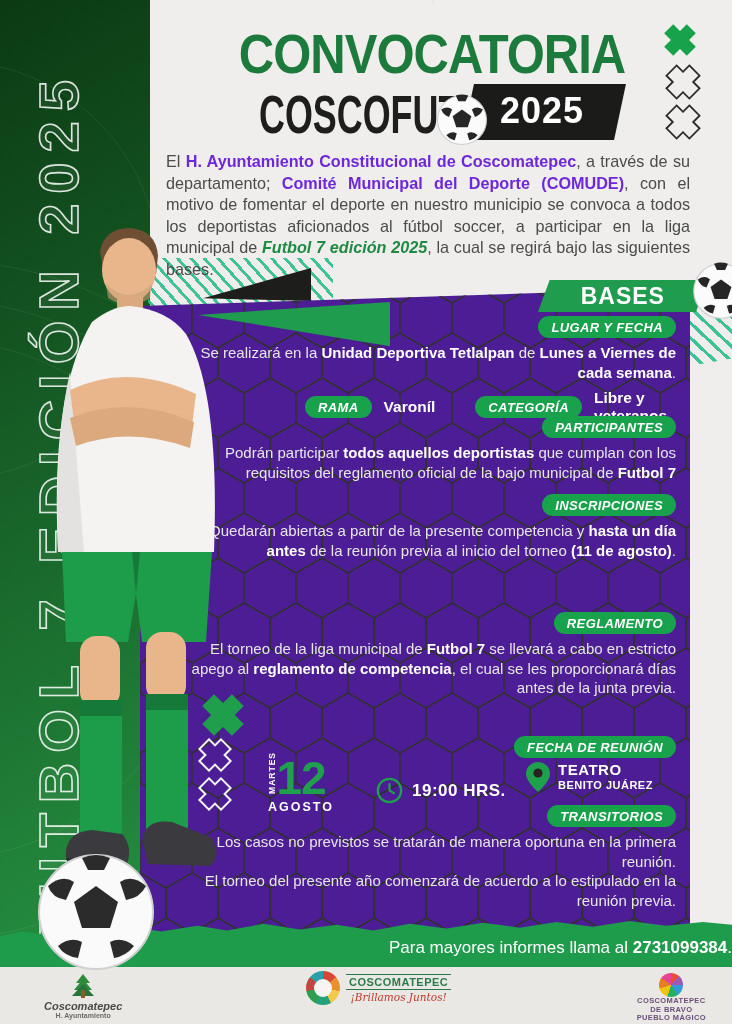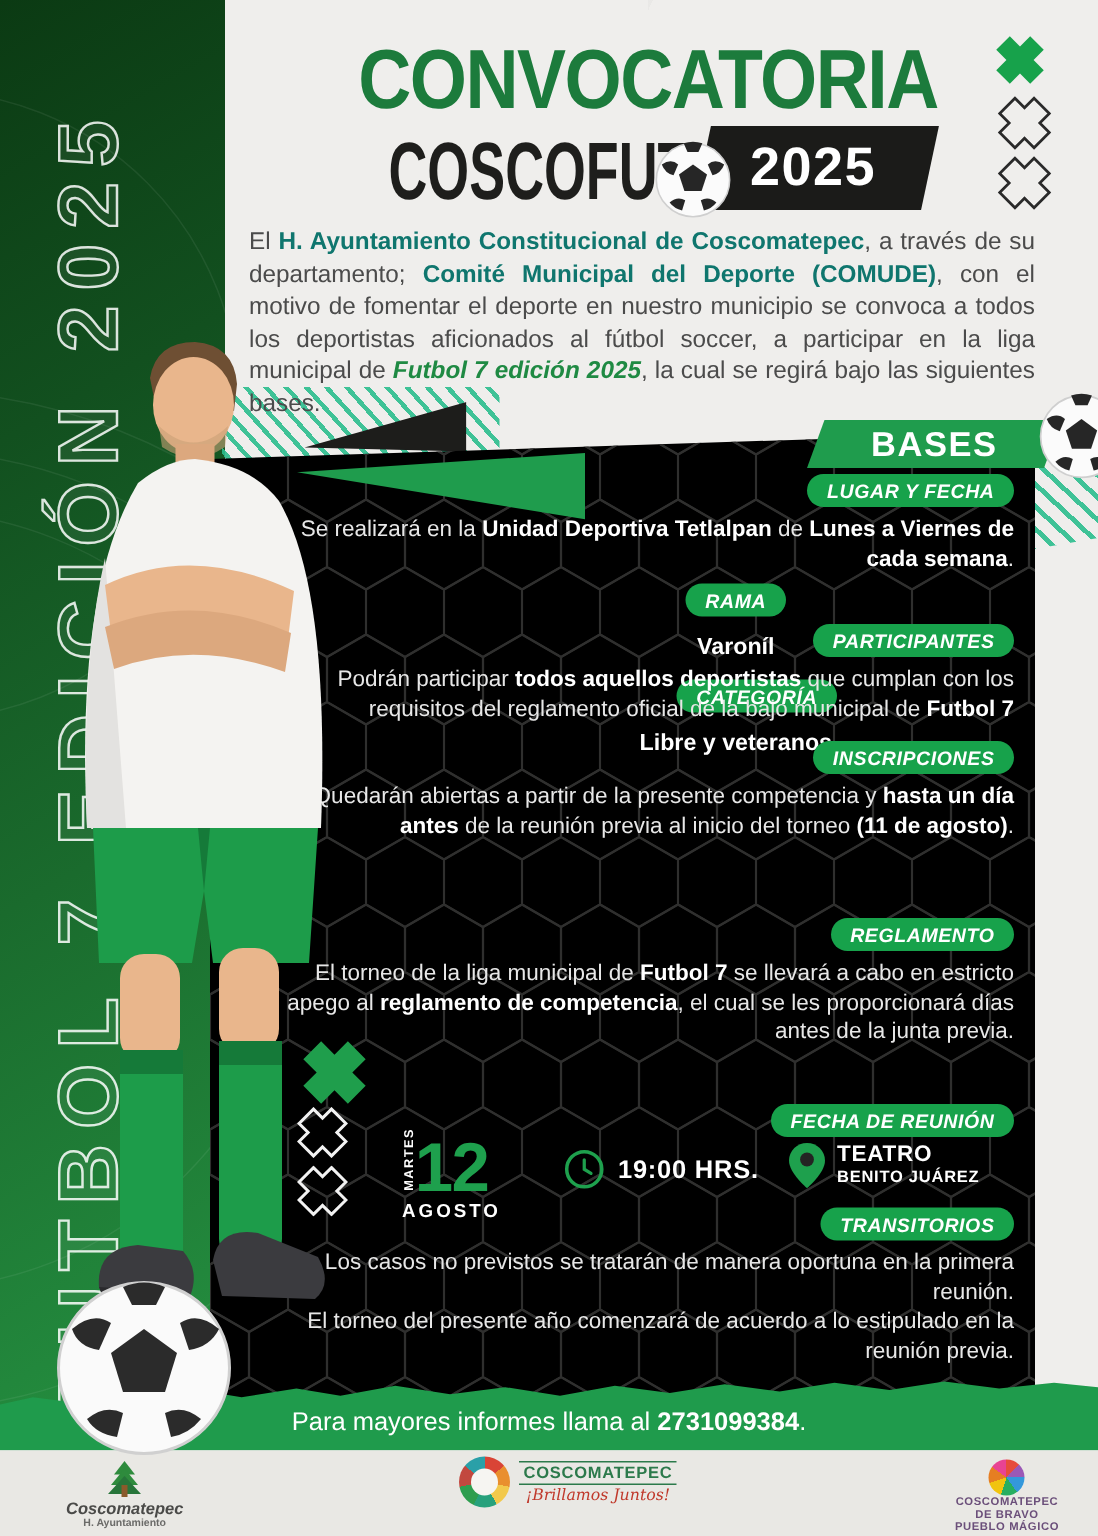--- a/index.html
+++ b/index.html
@@ -45,21 +45,21 @@
     position:absolute; left:500px; top:90px; z-index:4;
     font-size:36px; font-weight:900; color:#ffffff; letter-spacing:1px;
   }
   .xmark{ position:absolute; z-index:3; }
   .ball{ position:absolute; z-index:5; }
   
   .intro{
     position:absolute; left:166px; top:151px; width:524px; z-index:3;
     font-size:16.2px; line-height:1.33; color:#4b4b4b; text-align:justify;
   }
-  .intro .b{ font-weight:700; color:#0f766e; }
+  .intro .b{ font-weight:700; color:#6d28d9; }
   .intro .g{ color:#1f8a43; font-weight:800; font-style:italic; }
   
   .teal-lines{ background:repeating-linear-gradient(48deg, transparent 0 7px, #2bbd8d 7px 10px); position:absolute; }
   .tl-left{ left:148px; top:258px; width:185px; height:55px; z-index:1; opacity:.9;}
   .tl-right{ left:610px; top:292px; width:160px; height:74px; z-index:1; transform:skewY(-10deg); opacity:.9;}
   .tri-black{ position:absolute; left:203px; top:268px; width:108px; height:33px; background:#1d1d1b;
     clip-path:polygon(100% 0,100% 100%,0 92%); z-index:2;}
   .tri-green{ position:absolute; left:198px; top:302px; width:192px; height:46px; background:#1f9c4d;
     clip-path:polygon(0 28%,100% 0,100% 96%); z-index:3;}
   
@@ -67,63 +67,63 @@
     position:absolute; left:538px; top:280px; width:158px; height:32px; z-index:3;
     background:#1f9c4d; transform:skewX(-20deg); transform-origin:bottom left;
   }
   .bases span{
     display:block; transform:skewX(20deg); text-align:center;
     color:#fff; font-size:23px; font-weight:900; letter-spacing:1px; line-height:32px;
   }
   
   .dark-panel{
     position:absolute; left:140px; top:288px; width:550px; height:650px; z-index:2;
-    background:#000000; clip-path:polygon(0 18px,100% 0,100% 100%,0 100%);
+    background:#4c1d95; clip-path:polygon(0 18px,100% 0,100% 100%,0 100%);
   }
   .hex-bg{ position:absolute; left:0; top:0; }
   .pill{
     display:inline-block; background:#17a24b; color:#fff;
     font-weight:700; font-style:italic; font-size:13px; line-height:1;
     padding:5px 13px 4px; border-radius:12px; letter-spacing:.4px;
   }
   .sec{ position:absolute; left:46px; right:14px; text-align:right; }
   .sec-text{ margin-top:5px; color:#e7e7e7; font-size:15px; line-height:1.3; }
   .sec-text .b{ font-weight:700; color:#fff; }
   .s-lugar{ top:28px; }
-  .row-rama{ position:absolute; top:101px; left:165px; right:14px; display:flex; align-items:center; gap:12px;flex-direction:column; }
+  .row-rama{ position:absolute; top:101px; left:165px; right:14px; display:flex; align-items:center; gap:12px; }
   .rama-val{ color:#fff; font-weight:700; font-size:15.5px; }
   .s-participantes{ top:128px; }
   .s-inscripciones{ top:206px; }
   .s-jugadores{ top:266px; }
   .s-reglamento{ top:324px; }
   .s-arbitros{ top:405px; }
   .s-reunion{ top:448px; }
   .s-transitorios{ top:517px; }
   .s-inicio{ top:578px; }
   .x-green-mid{ position:absolute; left:62px; top:406px; }
   .x-stack{ position:absolute; left:58px; top:450px; display:flex; flex-direction:column; gap:5px; }
   .date-block{ position:absolute; left:128px; top:464px; text-align:center; }
   .date-row{ display:flex; align-items:flex-end; }
   .martes{ writing-mode:vertical-rl; transform:rotate(180deg); font-size:8.5px; font-weight:700;
     color:#fff; letter-spacing:1px; line-height:1; margin-bottom:4px;}
   .daynum{ font-size:46px; font-weight:800; color:#1ea04d; line-height:.82; letter-spacing:-1px;}
   .month{ font-size:12.5px; font-weight:800; color:#fff; letter-spacing:2px; margin-top:2px;}
-  .clock-group{ position:absolute; left:236px; top:478px; display:flex; align-items:center; gap:9px;text-align:right; }
+  .clock-group{ position:absolute; left:236px; top:489px; display:flex; align-items:center; gap:9px;text-align:right; }
   .time{ font-size:17px; font-weight:800; color:#fff; letter-spacing:.5px; }
   .pin-group{ position:absolute; left:386px; top:474px; display:flex; align-items:flex-start; gap:8px; text-align:left;}
   .venue1{ font-size:15px; font-weight:800; color:#fff; letter-spacing:.5px; line-height:1;}
   .venue2{ font-size:11px; font-weight:800; color:#fff; letter-spacing:.5px; margin-top:2px;}
   
   .player{ position:absolute; left:0; top:222px; z-index:7; }
   
   .info-band{
     position:absolute; left:0; top:919px; width:732px; height:48px; z-index:6;
     background:#1f9b4c;
     clip-path:polygon(0 36%,3% 26%,6% 32%,10% 20%,14% 30%,18% 16%,22% 26%,27% 14%,31% 24%,36% 10%,41% 22%,46% 12%,51% 24%,56% 10%,61% 20%,66% 8%,71% 18%,76% 6%,81% 16%,86% 4%,91% 14%,96% 6%,100% 12%,100% 100%,0 100%);
-    display:flex; align-items:flex-end; justify-content:center; padding-bottom:9px;
+    display:flex; align-items:flex-end; justify-content:flex-end; padding-bottom:9px;
   }
   .info-text{ color:#fff; font-size:17px; }
   .info-text .b{ font-weight:800; }
   
   .footer{
     position:absolute; left:0; top:967px; width:732px; height:57px; z-index:5;
     background:#e9e8e4;
   }
   .logo{ position:absolute; display:flex; flex-direction:column; align-items:center; }
   .logo-left{ left:44px; top:6px; }

